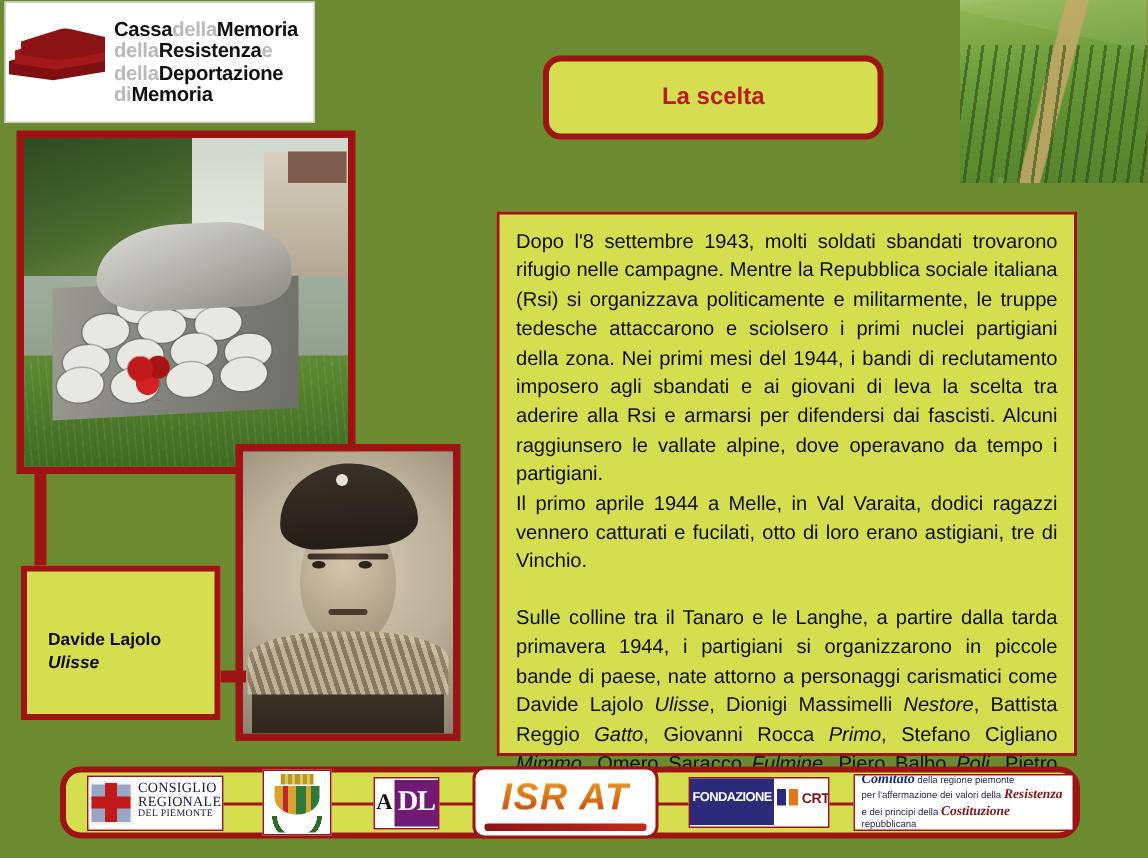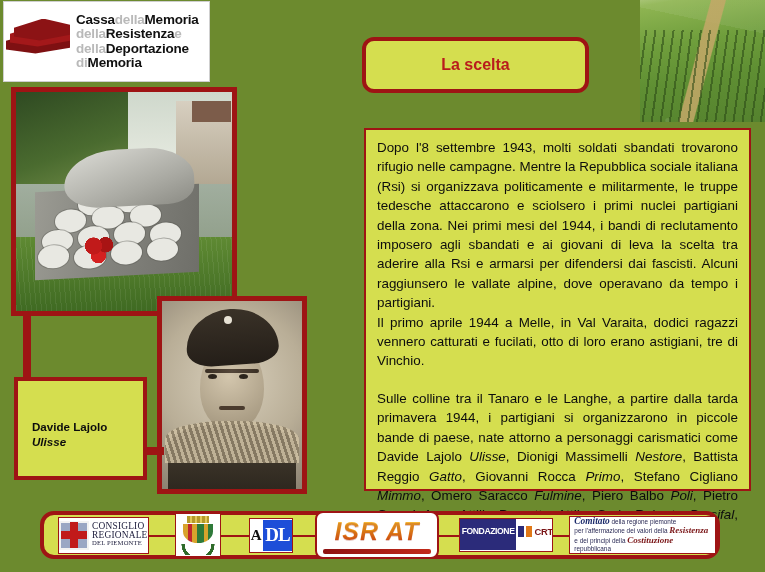--- a/index.html
+++ b/index.html
@@ -44,23 +44,23 @@
   .logo-text b{font-weight:bold;}
   .logo-text i{font-style:normal;color:#b9b9b9;font-weight:bold;}
 
   
   .title-pill{position:absolute;left:362px;top:37px;width:227px;height:56px;
       background:#D5DE4F;border:4px solid #9E1414;border-radius:12px;
       display:flex;align-items:center;justify-content:center;box-sizing:border-box;}
   .title-pill span{font-size:16px;font-weight:bold;color:#b91c1c;}
 
   
-  .text-panel{position:absolute;left:331px;top:128px;width:387px;height:363px;
+  .text-panel{position:absolute;left:331px;top:141px;width:387px;height:363px;
       background:#D5DE4F;border:2px solid #9E1414;box-sizing:border-box;
-      padding:8px 11px 6px 11px;margin-left:33px;}
+      padding:8px 11px 6px 11px;}
   .text-panel p{margin:0;font-size:13.4px;line-height:19.4px;color:#0d0d0d;
       text-align:justify;}
   .text-panel p + p{margin-top:0;}
   .text-panel .gap{height:18px;}
   .text-panel em{font-style:italic;}
 
   
   .photo-monument{position:absolute;left:11px;top:87px;width:226px;height:229px;
       border:5px solid #9E1414;box-sizing:border-box;overflow:hidden;
       background:linear-gradient(#b9c4bd,#7f8f74);}
@@ -154,21 +154,21 @@
   .fl-comune{margin-left:26px;width:54px;height:42px;flex-direction:column;gap:1px;}
   .cm-crown{width:22px;height:7px;background:repeating-linear-gradient(90deg,#b59a2a 0 3px,#e0c858 3px 5px);}
   .cm-shield{width:30px;height:19px;background:linear-gradient(90deg,#d8a32c 0 18%,#c0272d 18% 30%,#d8a32c 30% 48%,#2f7a3a 48% 70%,#d8a32c 70% 82%,#2f7a3a 82% 100%);
       border-radius:0 0 50% 50%/0 0 60% 60%;}
   .cm-wreath{width:40px;height:11px;background:
       radial-gradient(circle at 50% 0%, transparent 0 58%, #2f6b2a 59% 72%, transparent 73%);}
 
   .fl-adl{margin-left:28px;width:52px;height:33px;}
   .adl-a{width:16px;height:31px;background:#fff;color:#111;font-size:15px;font-weight:bold;
       display:flex;align-items:center;justify-content:center;font-family:"Liberation Serif",serif;}
-  .adl-dl{width:34px;height:31px;background:#1d4ed8;color:#fff;font-size:19px;font-weight:bold;
+  .adl-dl{width:34px;height:31px;background:#701a75;color:#fff;font-size:19px;font-weight:bold;
       display:flex;align-items:center;justify-content:center;font-family:"Liberation Serif",serif;letter-spacing:-1px;}
 
   .fl-israt{margin-left:22px;width:148px;height:44px;border-radius:8px;border-width:2px;
       flex-direction:column;justify-content:center;gap:3px;}
   .israt-word{font-size:25px;font-weight:bold;font-style:italic;letter-spacing:1px;
       background:linear-gradient(#F7C948 0%,#F09A1A 45%,#D33A12 100%);
       -webkit-background-clip:text;background-clip:text;color:transparent;
       text-shadow:0 1px 0 rgba(150,30,10,.25);position:relative;}
   .israt-rule{width:108px;height:5px;background:linear-gradient(90deg,#8E1212,#C22A1A);border-radius:2px;}
 

